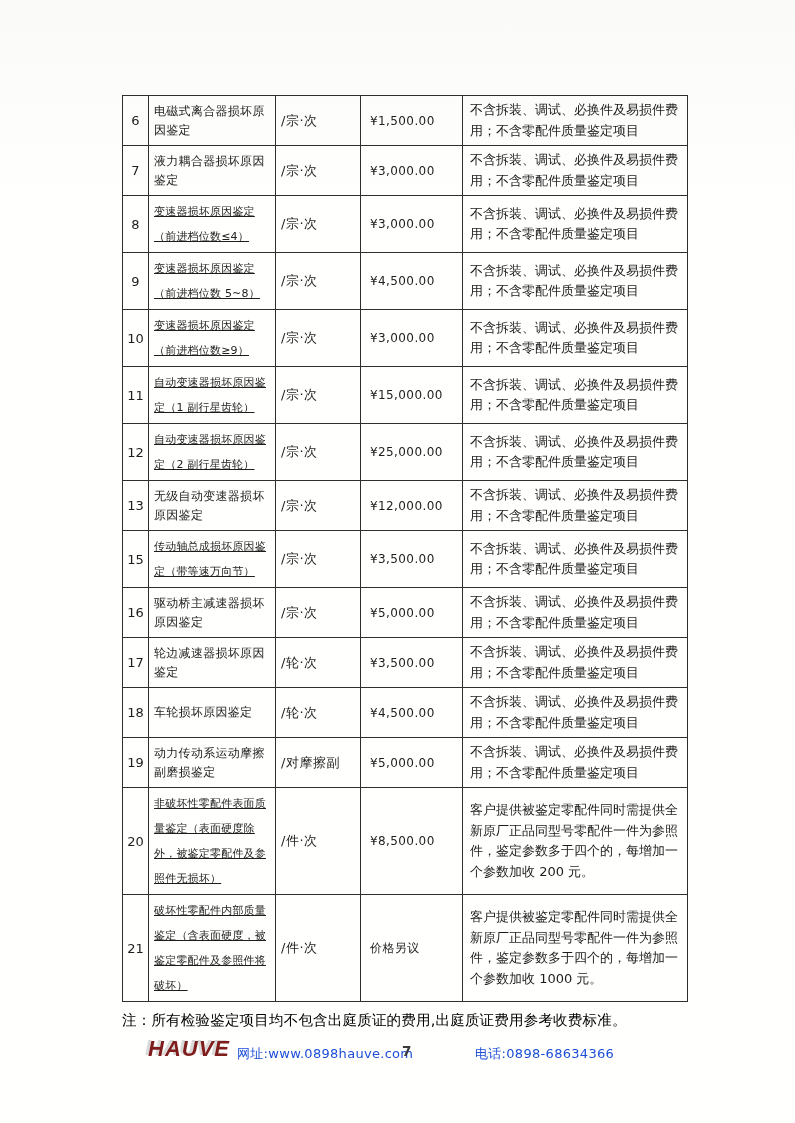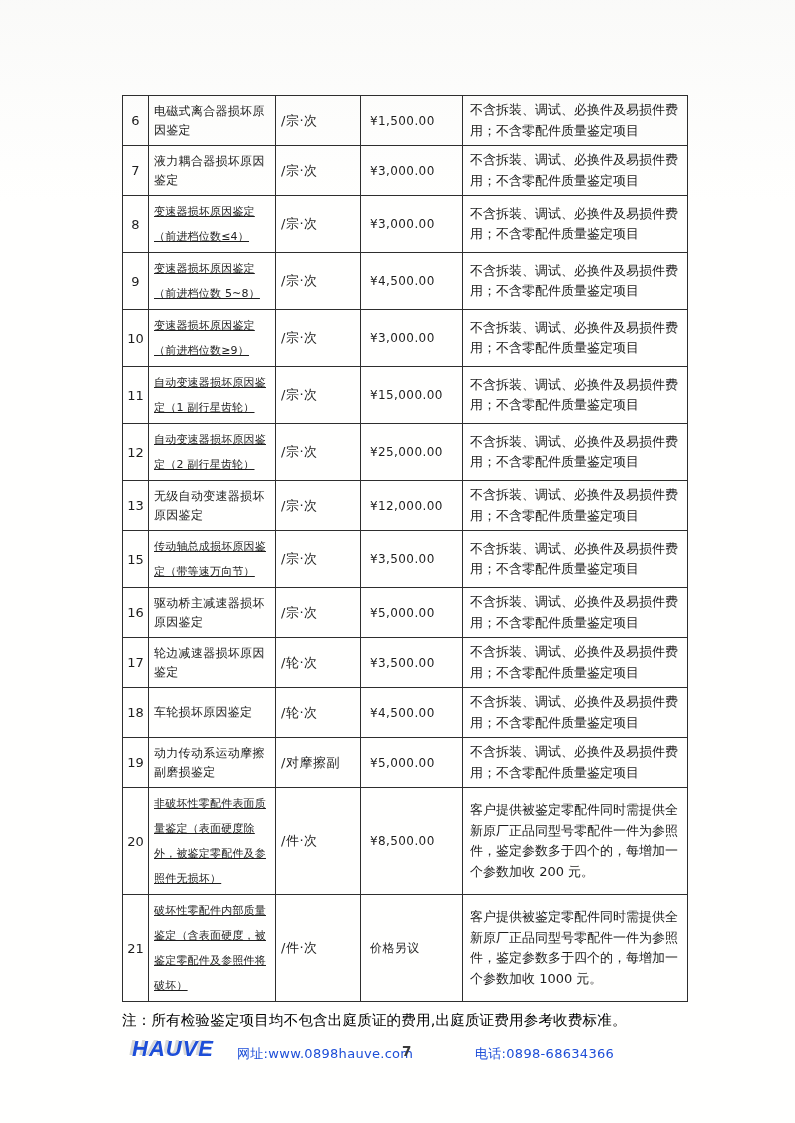--- a/index.html
+++ b/index.html
@@ -26,24 +26,24 @@
   .c-item.compact { font-size:11px; line-height:25px; letter-spacing:0.2px;text-decoration:underline; }
   .c-unit  { font-size:13px; padding:3px 2px 3px 5px; letter-spacing:0.5px; }
   .c-price { font-size:12px; padding:3px 2px 3px 9px; letter-spacing:0.4px; }
   .c-note  { font-size:13px; line-height:20.5px; padding:4px 4px 4px 7px;margin-left:38px; }
   .footnote {
     margin:9px 0 0 0; font-size:14.5px; letter-spacing:0.2px;
     color:#000000; white-space:nowrap;
   }
   .footer { position:absolute; left:0; top:0; width:795px; height:1123px; pointer-events:none; }
   .logo {
-    position:absolute; left:132px; top:1036px;
+    position:absolute; left:148px; top:1036px;
     font-family:"Liberation Sans", sans-serif;
     font-size:22px; font-weight:bold; font-style:italic;
-    letter-spacing:1px; color:#1d4ed8;
+    letter-spacing:1px; color:#7f1d1d;
     text-shadow:-3px -1px 0 rgba(170,170,170,0.45);
   }
   .website, .phone {
     position:absolute; top:1045px; font-size:13px; color:#1d4ed8; letter-spacing:0.3px;
   }
   .website { left:237px; }
   .phone   { left:475px; }
   .pagenum {
     position:absolute; left:402px; top:1043px; font-size:13.5px;
     font-weight:bold; color:#3a3a3a;

